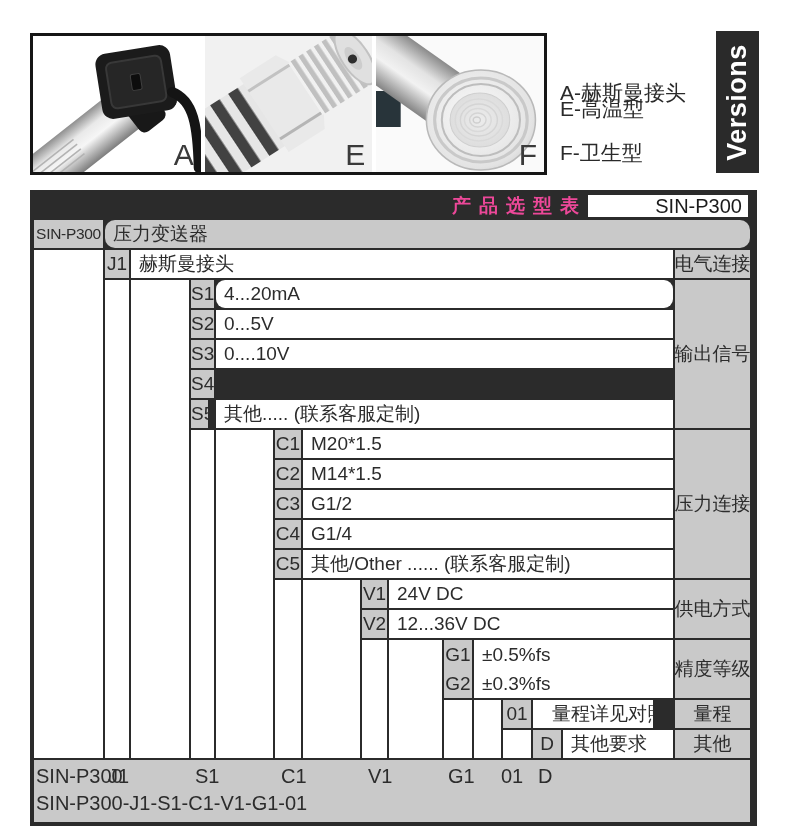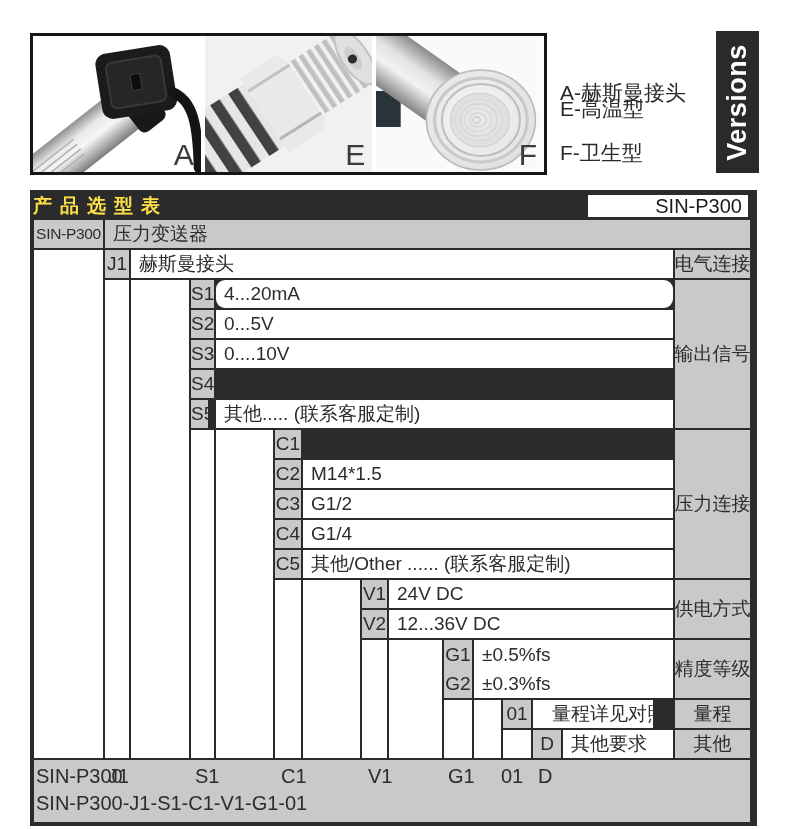--- a/index.html
+++ b/index.html
@@ -26,22 +26,22 @@
   .cell{position:absolute;box-sizing:border-box;background:#fff;font-size:19px;color:#2c2c2c;
     white-space:nowrap;overflow:hidden;line-height:28px;}
   .gray{background:#c9c9c9;}
   .code{text-align:center;padding:0;}
   .val{padding-left:8px;}
   .cat{display:flex;align-items:center;justify-content:center;line-height:normal;text-align:center;}
   .two div{display:block;line-height:29px;}
   .series-code{font-size:15.5px;letter-spacing:-.3px;text-align:center;}
 
   .hdr{position:absolute;left:0;top:0;width:718px;height:26px;background:#2b2b2b;}
-  .hdr-title{position:absolute;left:0;top:0;width:554px;height:26px;line-height:26px;text-align:left;
-    color:#fde047;font-weight:bold;font-size:19px;letter-spacing:8px;}
+  .hdr-title{position:absolute;left:0;top:0;width:554px;height:26px;line-height:26px;text-align:right;
+    color:#ec4899;font-weight:bold;font-size:19px;letter-spacing:8px;}
   .hdr-badge{position:absolute;left:555px;top:2px;width:160px;height:22px;background:#fff;color:#1b1b1b;
     font-size:20px;line-height:22px;text-align:right;padding-right:6px;box-sizing:border-box;}
 
   .footer{position:absolute;left:1px;top:567px;width:716px;height:62px;background:#c9c9c9;}
   .fcode{position:absolute;top:3px;font-size:20px;line-height:26px;color:#2c2c2c;white-space:nowrap;}
   .fline2{position:absolute;left:2px;top:30px;font-size:20px;line-height:26px;color:#2c2c2c;white-space:nowrap;}
 </style>
 </head>
 <body>
 
@@ -157,21 +157,21 @@
 
 <div class="tbl">
   <div class="tbl-content">
 
     <div class="hdr">
       <div class="hdr-title">产品选型表</div>
       <div class="hdr-badge">SIN-P300</div>
     </div>
 
     <div class="cell gray series-code" style="left:1px;top:27px;width:69px;height:28px;">SIN-P300</div>
-    <div class="cell gray val" style="left:72px;top:27px;width:645px;height:28px;">压力变送器</div>
+    <div class="cell gray val" style="left:72px;top:27px;width:645px;height:28px;border-radius:10px;">压力变送器</div>
 
     <div class="cell" style="left:1px;top:57px;width:69px;height:508px;"></div>
     <div class="cell" style="left:72px;top:87px;width:24px;height:478px;"></div>
     <div class="cell" style="left:98px;top:87px;width:58px;height:478px;"></div>
     <div class="cell" style="left:158px;top:237px;width:23px;height:328px;"></div>
     <div class="cell" style="left:183px;top:237px;width:57px;height:328px;"></div>
     <div class="cell" style="left:242px;top:387px;width:26px;height:178px;"></div>
     <div class="cell" style="left:270px;top:387px;width:57px;height:178px;"></div>
     <div class="cell" style="left:329px;top:447px;width:25px;height:118px;"></div>
     <div class="cell" style="left:356px;top:447px;width:53px;height:118px;"></div>
@@ -188,20 +188,21 @@
     <div class="cell gray code" style="left:158px;top:117px;width:23px;height:28px;">S2</div>
     <div class="cell val" style="left:183px;top:117px;width:457px;height:28px;">0...5V</div>
     <div class="cell gray code" style="left:158px;top:147px;width:23px;height:28px;">S3</div>
     <div class="cell val" style="left:183px;top:147px;width:457px;height:28px;">0....10V</div>
     <div class="cell gray code" style="left:158px;top:177px;width:23px;height:28px;">S4</div>
     <div class="cell gray code" style="left:158px;top:207px;width:17px;height:28px;">S5</div>
     <div class="cell gray cat" style="left:642px;top:87px;width:75px;height:148px;">输出信号</div>
     <div class="cell val" style="left:183px;top:207px;width:457px;height:28px;">其他..... (联系客服定制)</div>
 
     <div class="cell gray code" style="left:242px;top:237px;width:26px;height:28px;">C1</div>
+    <div class="cell val" style="left:270px;top:237px;width:370px;height:28px;">M20*1.5</div>
     <div class="cell gray code" style="left:242px;top:267px;width:26px;height:28px;">C2</div>
     <div class="cell val" style="left:270px;top:267px;width:370px;height:28px;">M14*1.5</div>
     <div class="cell gray code" style="left:242px;top:297px;width:26px;height:28px;">C3</div>
     <div class="cell val" style="left:270px;top:297px;width:370px;height:28px;">G1/2</div>
     <div class="cell gray code" style="left:242px;top:327px;width:26px;height:28px;">C4</div>
     <div class="cell val" style="left:270px;top:327px;width:370px;height:28px;">G1/4</div>
     <div class="cell gray code" style="left:242px;top:357px;width:26px;height:28px;">C5</div>
     <div class="cell gray cat" style="left:642px;top:237px;width:75px;height:148px;">压力连接</div>
     <div class="cell val" style="left:270px;top:357px;width:370px;height:28px;">其他/Other ...... (联系客服定制)</div>
 

